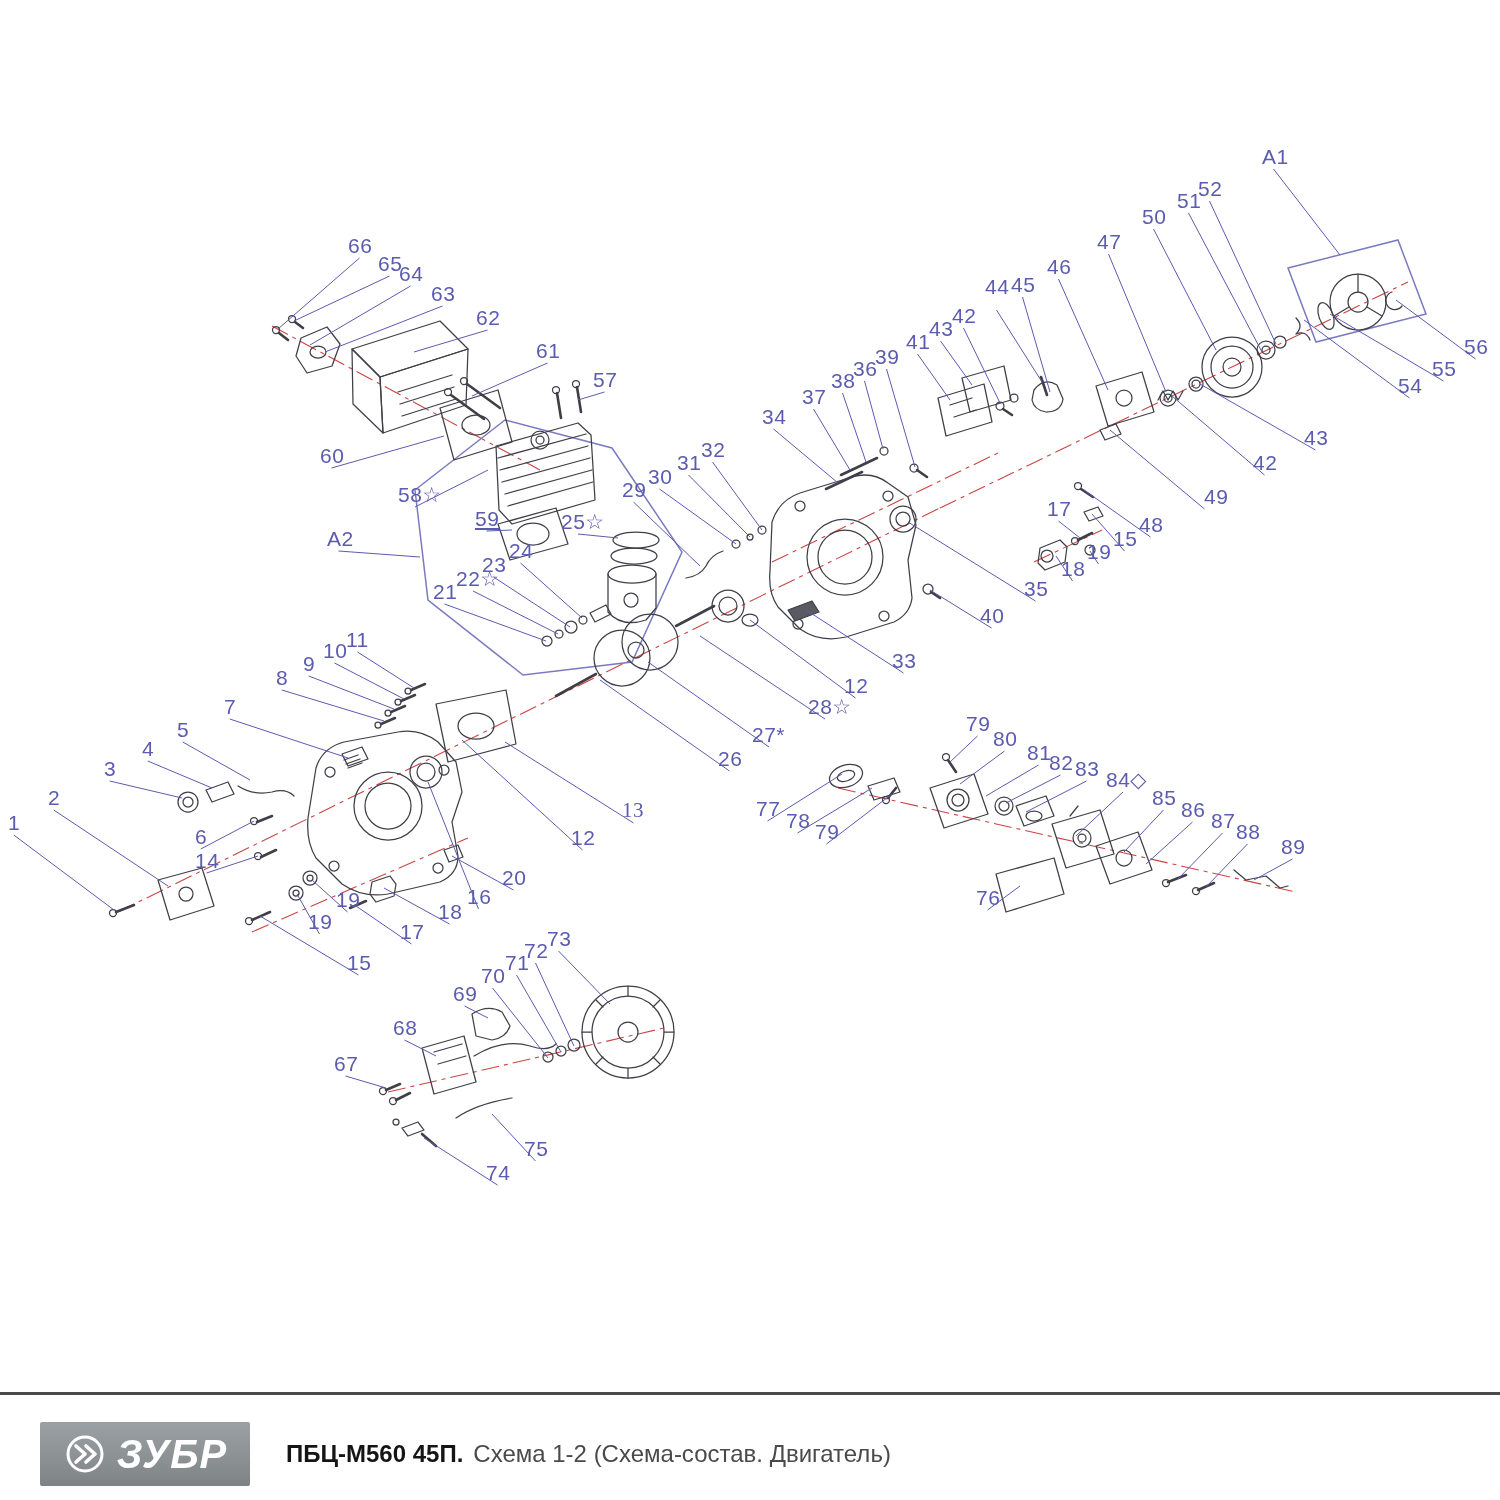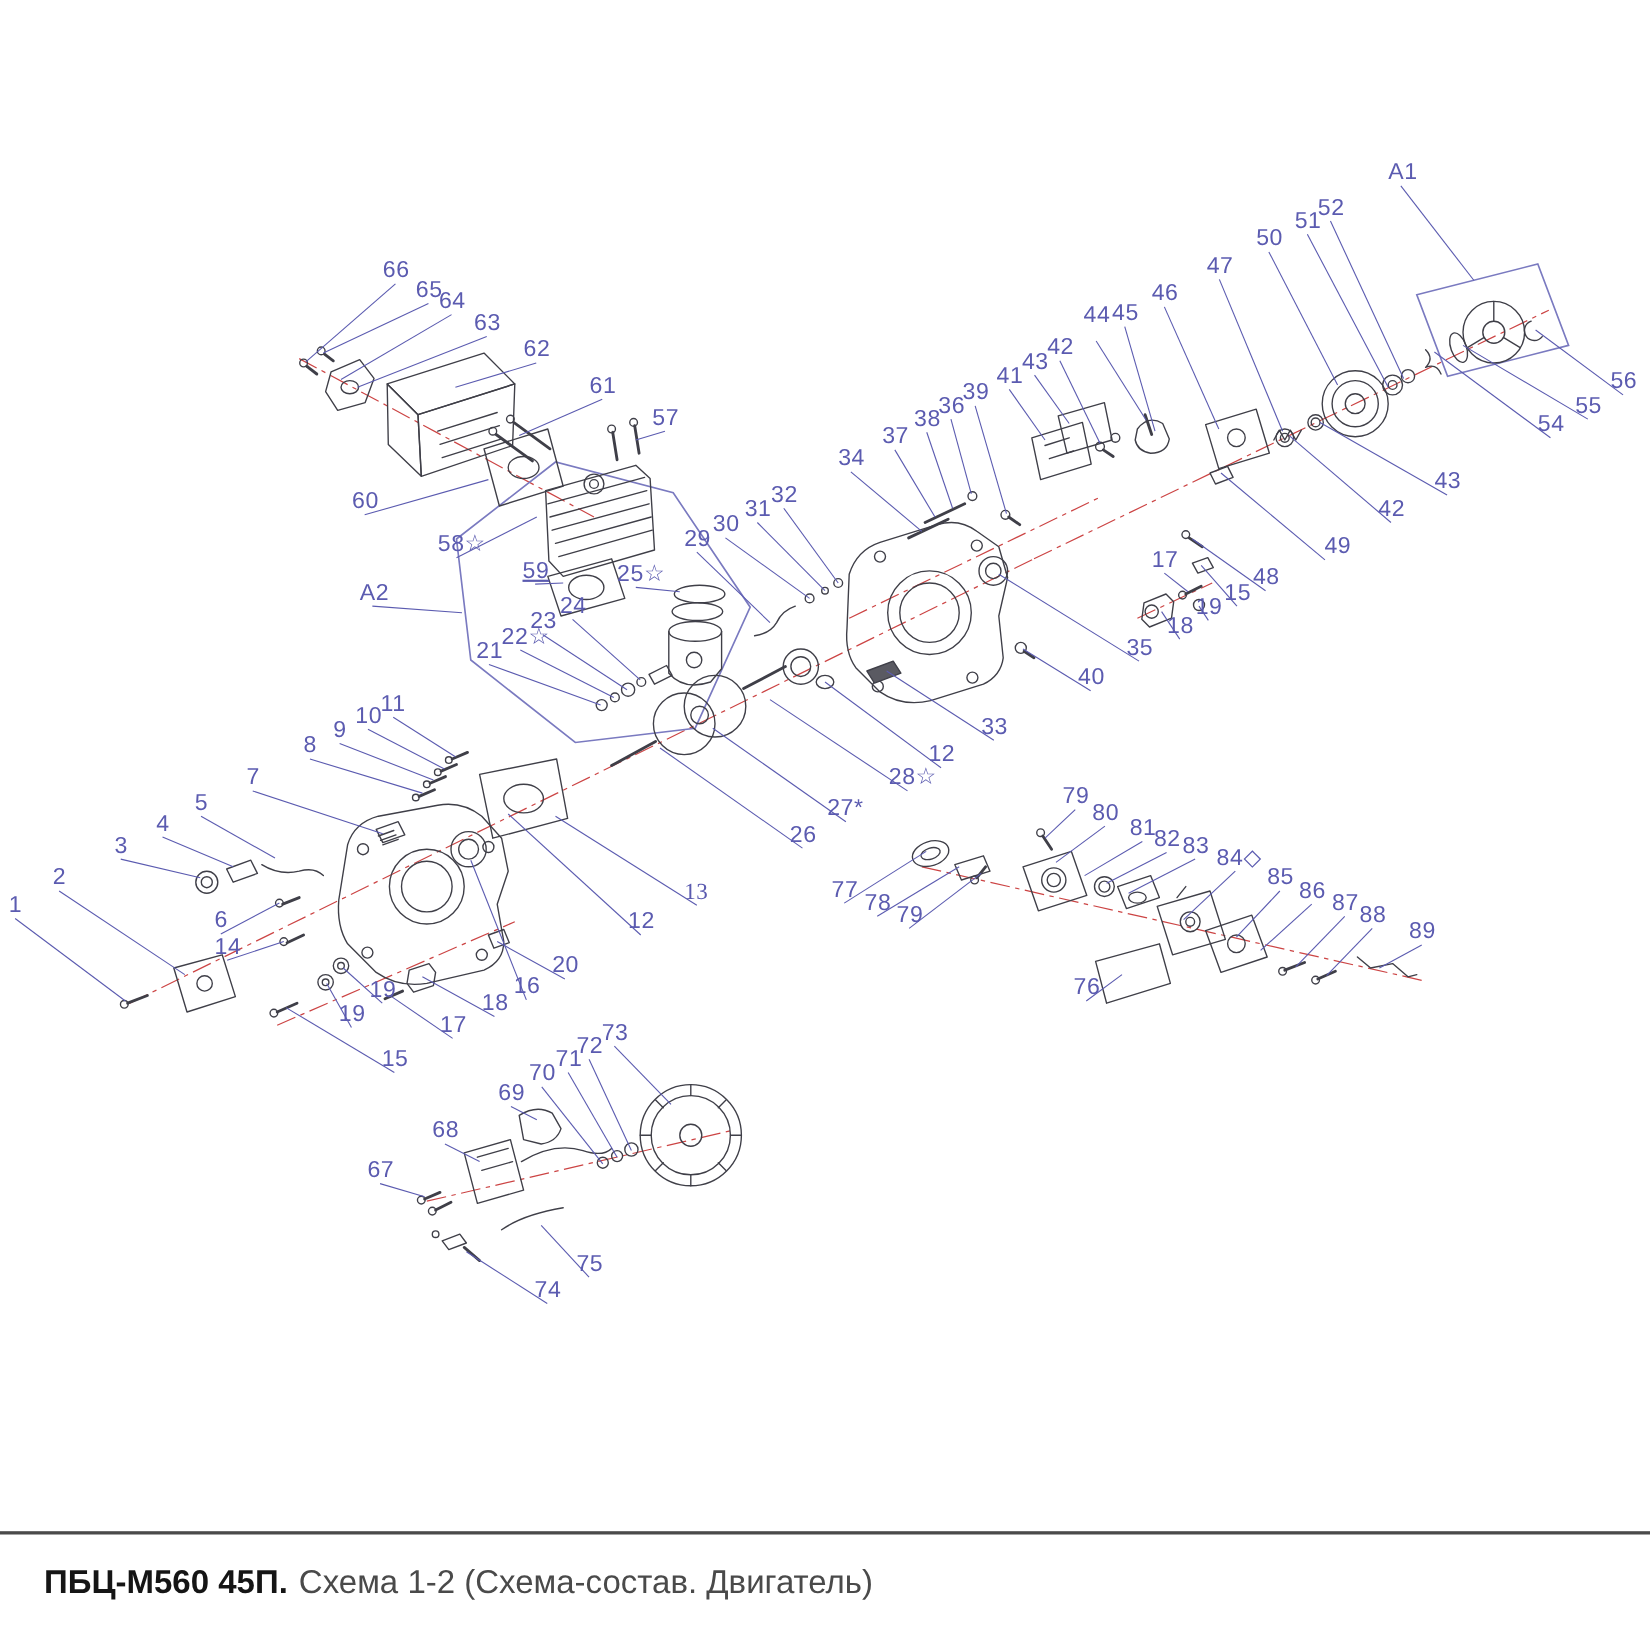--- a/index.html
+++ b/index.html
@@ -21,21 +21,21 @@
   .axis{stroke:var(--axis-color);stroke-width:1.1;fill:none;stroke-dasharray:18 5 4 5;}
   .part{stroke:var(--part-color);stroke-width:1.25;fill:none;stroke-linecap:round;stroke-linejoin:round;}
   .bolt{stroke:var(--part-color);stroke-width:2.6;stroke-linecap:round;fill:none;}
   .region{stroke:var(--region-color);stroke-width:1.5;fill:none;}
   footer{position:absolute;left:0;top:1392px;width:1500px;height:108px;background:#fff;}
   .rule{position:absolute;left:0;top:0;width:1500px;height:3px;background:#4a4a4a;}
   .footer-row{position:absolute;left:40px;top:30px;display:flex;align-items:center;gap:36px;}
   .brand-badge{width:210px;height:64px;background:linear-gradient(180deg,#9aa0a3,var(--badge-color) 60%,#7d8285);
                display:flex;align-items:center;justify-content:center;gap:10px;border-radius:2px;}
   .brand-text{color:#fff;font-weight:bold;font-style:italic;font-size:40px;letter-spacing:1px;}
-  .doc-title{font-size:30px;color:#4a4a4a;white-space:nowrap;}
+  .doc-title{font-size:24px;color:#4a4a4a;white-space:nowrap;}
   .doc-title-bold{font-weight:bold;color:#151515;margin-right:10px;}
 </style>
 </head>
 <body>
 
 <div id="stage">
 
   <svg id="diagram-svg" width="1500" height="1392" viewBox="0 0 1500 1392">
 
     <g>
@@ -492,18 +492,26 @@
       <div class="part-label" style="left: 1281px; top: 836px;">89</div>
       <div class="part-label" style="left: 756px; top: 798px;">77</div>
       <div class="part-label" style="left: 786px; top: 810px;">78</div>
       <div class="part-label" style="left: 815px; top: 821px;">79</div>
       <div class="part-label" style="left: 976px; top: 887px;">76</div>
     </div>
 
   <footer>
     <div class="rule"></div>
     <div class="footer-row">
+      <div class="brand-badge">
+        <svg width="44" height="44" viewBox="0 0 44 44">
+          <circle cx="22" cy="22" r="17" fill="none" stroke="#ffffff" stroke-width="3"></circle>
+          <path d="M13,14 l9,8 l-9,8" fill="none" stroke="#ffffff" stroke-width="3.6" stroke-linecap="round" stroke-linejoin="round"></path>
+          <path d="M23,14 l9,8 l-9,8" fill="none" stroke="#ffffff" stroke-width="3.6" stroke-linecap="round" stroke-linejoin="round"></path>
+        </svg>
+        <span class="brand-text">ЗУБР</span>
+      </div>
       <div class="doc-title">
         <span class="doc-title-bold">ПБЦ-М560 45П.</span><span>Схема 1-2 (Схема-состав. Двигатель)</span>
       </div>
     </div>
   </footer>
 </div>
 
 </body></html>

